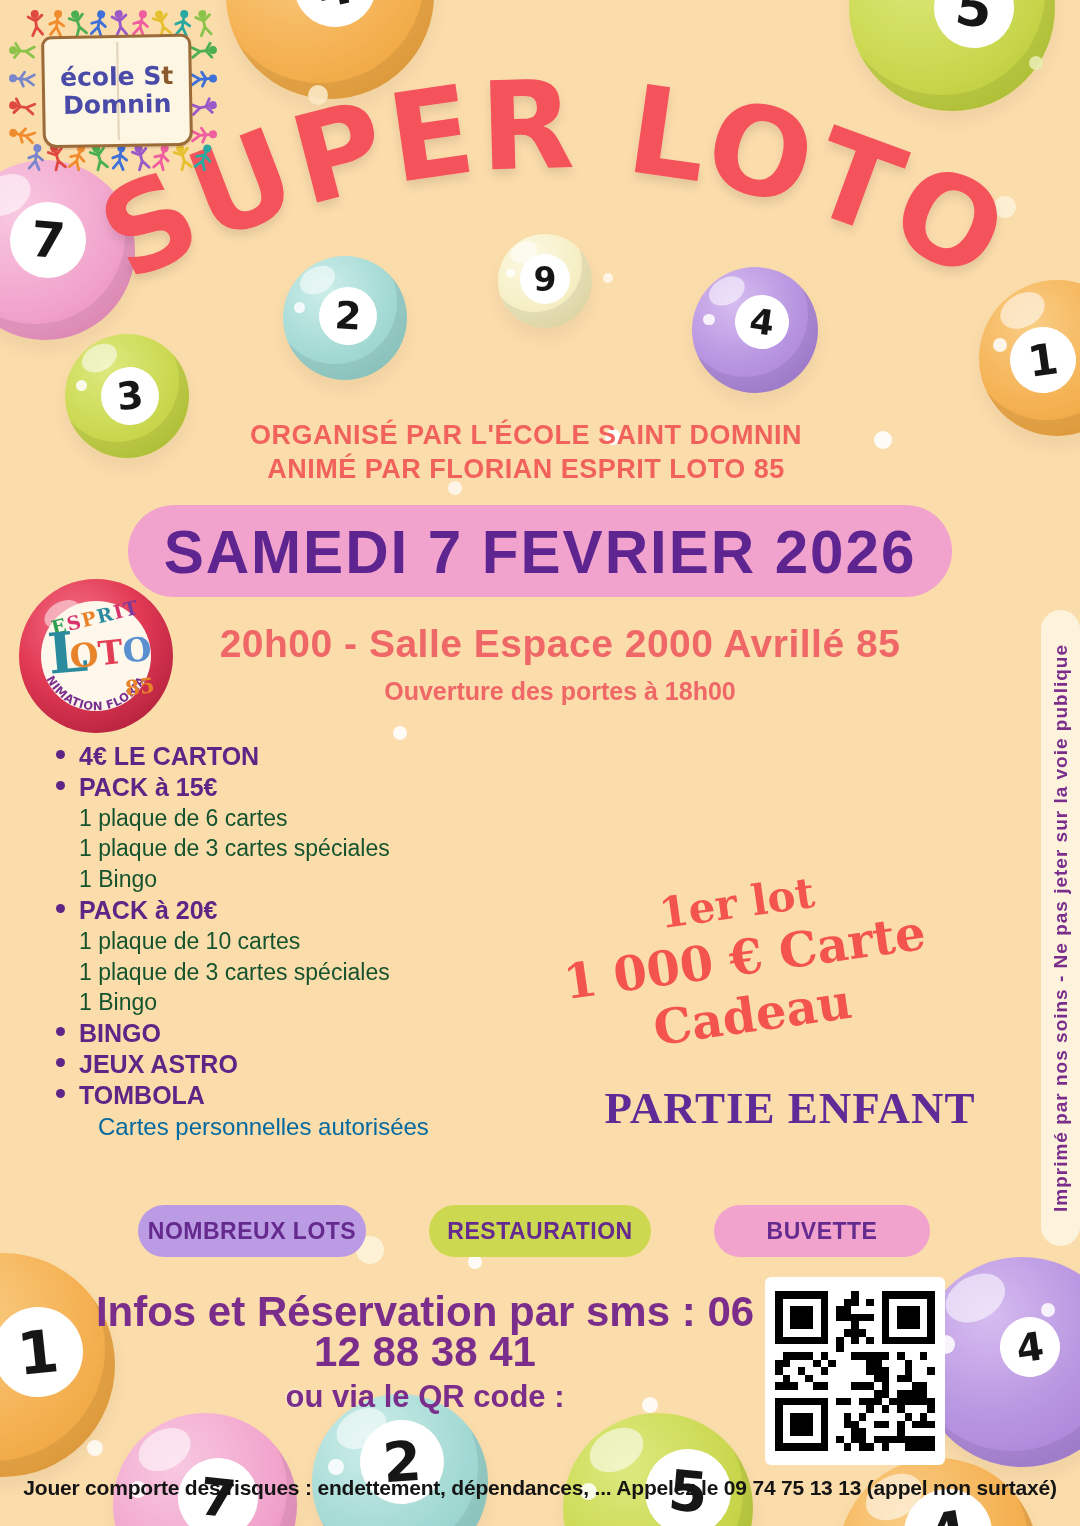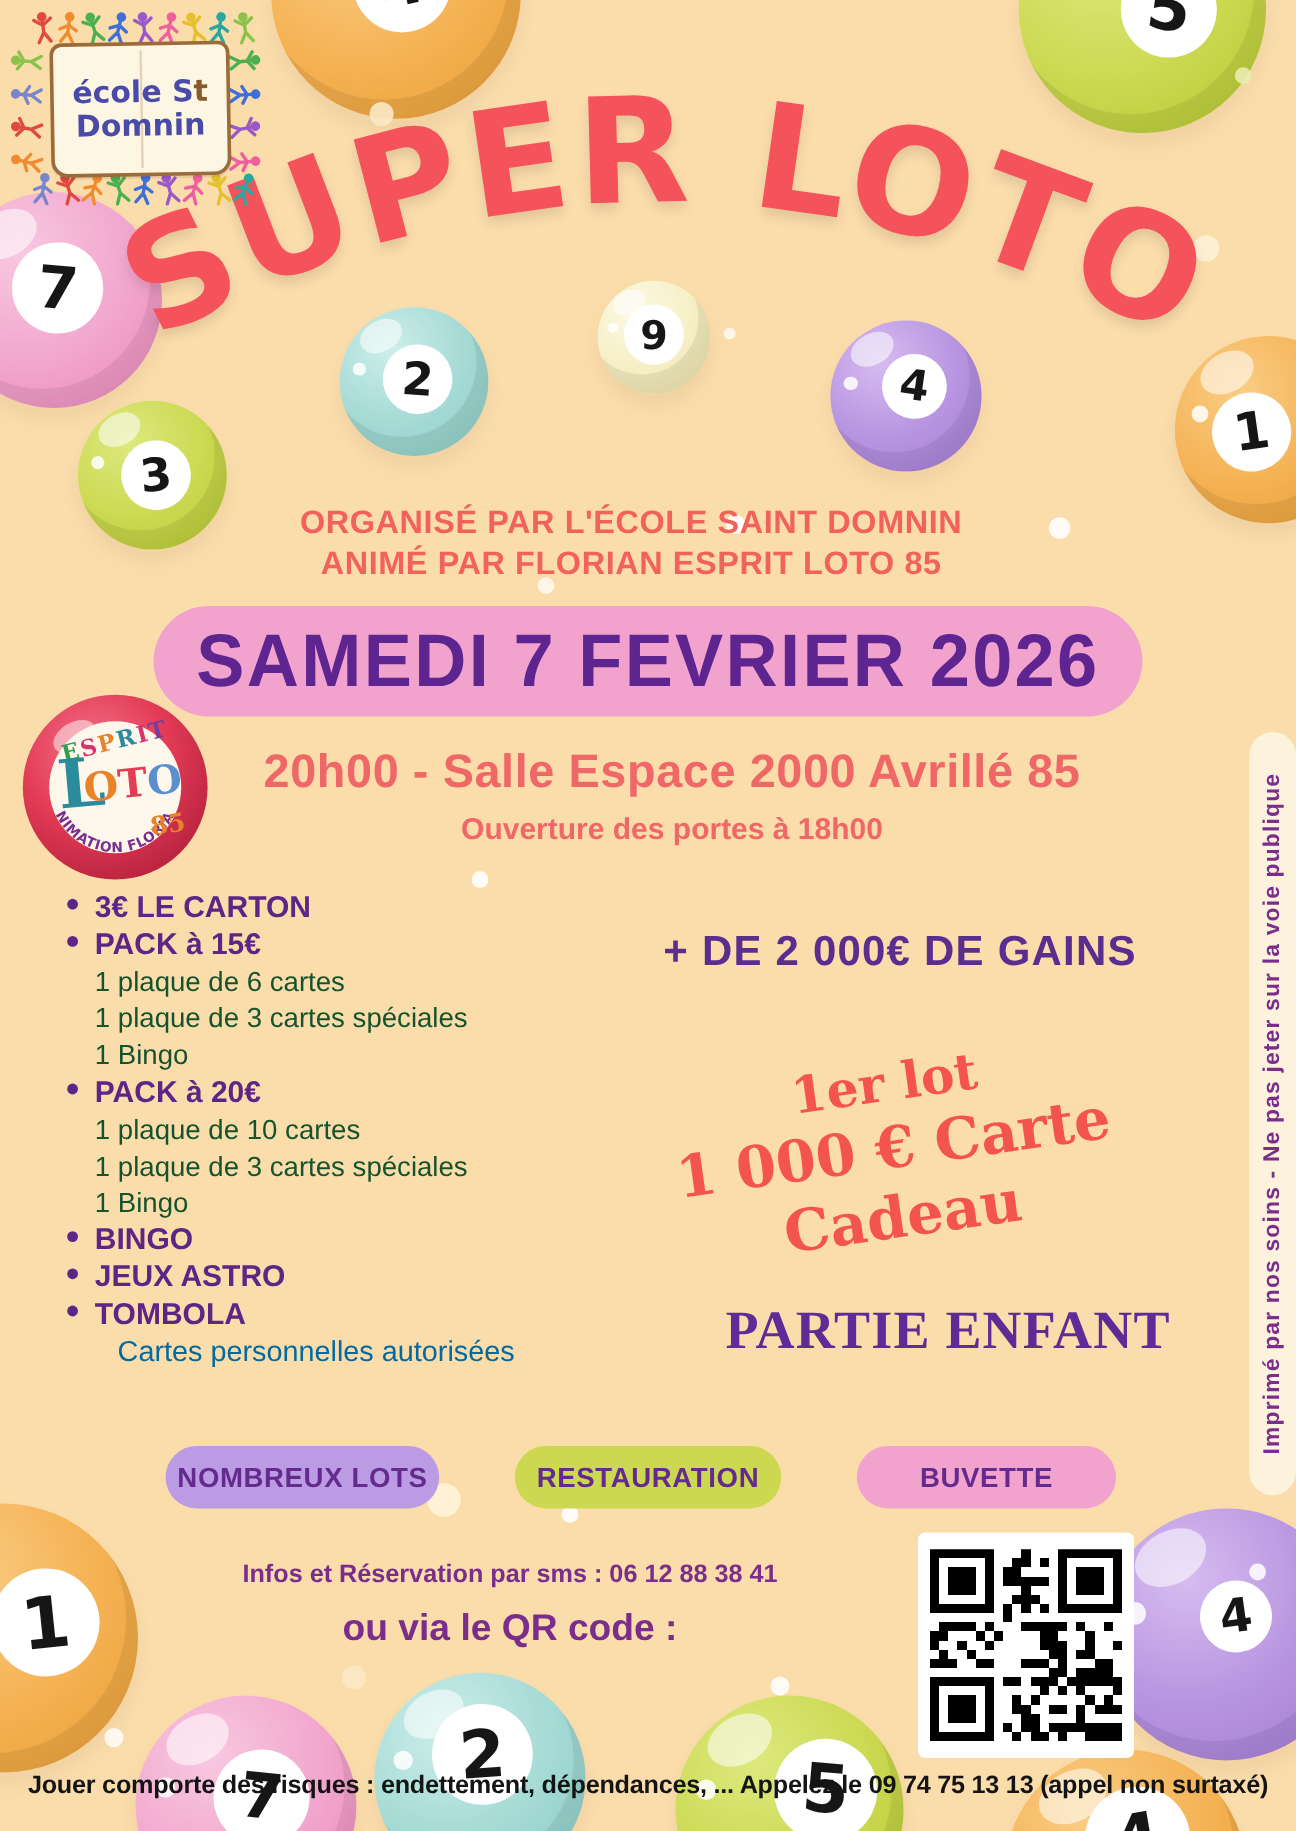--- a/index.html
+++ b/index.html
@@ -75,21 +75,21 @@
   
   .pill{position:absolute;top:1205px;height:52px;border-radius:26px;z-index:10;
         display:flex;align-items:center;justify-content:center;
         color:#652a8e;font-weight:700;font-size:23px;letter-spacing:.5px;}
   .pill-lots{left:138px;width:228px;background:#bb9ce4;}
   .pill-resto{left:429px;width:222px;background:#ccd850;}
   .pill-buvette{left:714px;width:216px;background:#f2a3cd;}
   
   .contact{position:absolute;left:75px;top:1292px;width:700px;text-align:center;z-index:10;
         color:#7b2d8b;font-weight:700;}
-  .contact-l1{font-size:21px;line-height:40px;}
+  .contact-l1{font-size:42px;line-height:40px;}
   .contact-l2{font-size:31px;line-height:40px;margin-top:5px;}
   
   .qr-box{position:absolute;left:765px;top:1277px;width:180px;height:188px;background:#fff;
         border-radius:6px;z-index:30;display:flex;align-items:center;justify-content:center;}
   
   .side-pill{position:absolute;left:1041px;top:610px;width:39px;height:636px;border-radius:20px;
         background:#fdf3dd;z-index:35;display:flex;align-items:center;justify-content:center;}
   .side-text{writing-mode:vertical-rl;transform:rotate(180deg);white-space:nowrap;
         color:#7b2d8b;font-weight:700;font-size:19px;letter-spacing:1px;}
   
@@ -324,21 +324,21 @@
 
   <div class="venue">
     <div class="venue-l1">20h00 - Salle Espace 2000 Avrillé 85</div>
     <div class="venue-l2">Ouverture des portes à 18h00</div>
   </div>
 
   <div class="pricing">
     <div id="pricing-list">
         <div class="price-row bold">
           <span class="dot"></span>
-          <span>3€ LE CARTON</span>
+          <span>4€ LE CARTON</span>
         </div>
         <div class="price-row bold">
           <span class="dot"></span>
           <span>PACK à 15€</span>
         </div>
         <div class="price-row indent">
           <span>1 plaque de 6 cartes</span>
         </div>
         <div class="price-row indent">
           <span>1 plaque de 3 cartes spéciales</span>
@@ -368,21 +368,20 @@
           <span>JEUX ASTRO</span>
         </div>
         <div class="price-row bold">
           <span class="dot"></span>
           <span>TOMBOLA</span>
         </div>
       </div>
     <div class="price-note">Cartes personnelles autorisées</div>
   </div>
 
-  <div class="gains">+ DE 2 000€ DE GAINS</div>
   <div class="prize">
     <div class="prize-l1">1er lot</div>
     <div class="prize-l2">1 000 € Carte Cadeau</div>
   </div>
   <div class="kids">PARTIE ENFANT</div>
 
   <div class="pill pill-lots">NOMBREUX LOTS</div>
   <div class="pill pill-resto">RESTAURATION</div>
   <div class="pill pill-buvette">BUVETTE</div>
 

